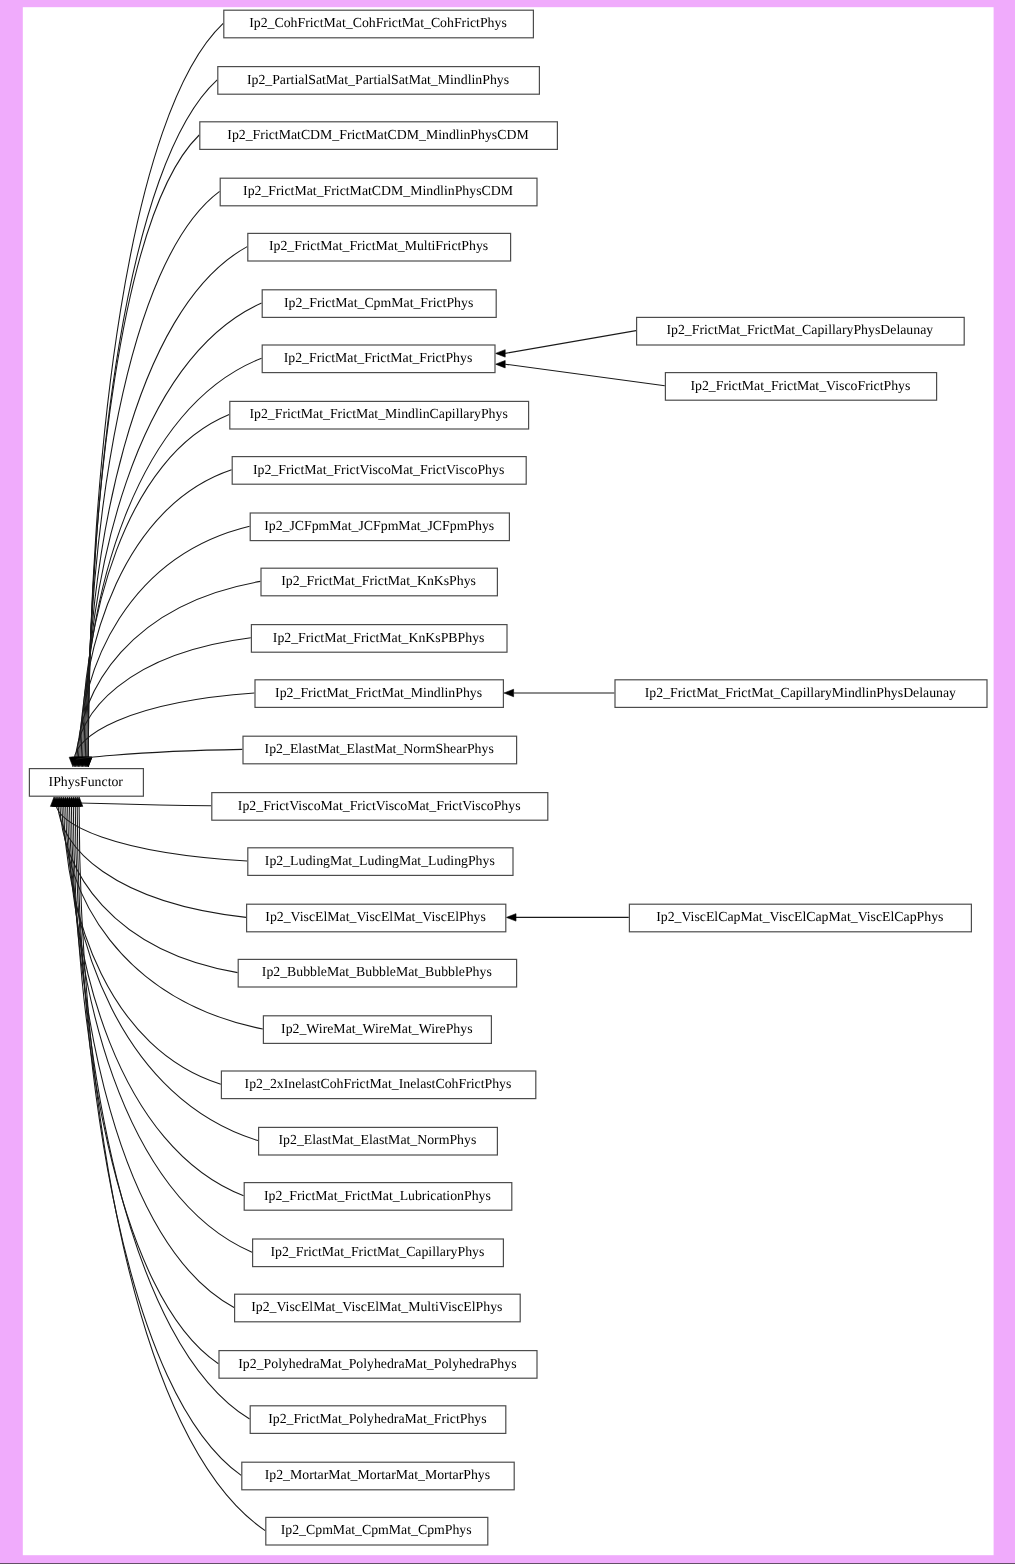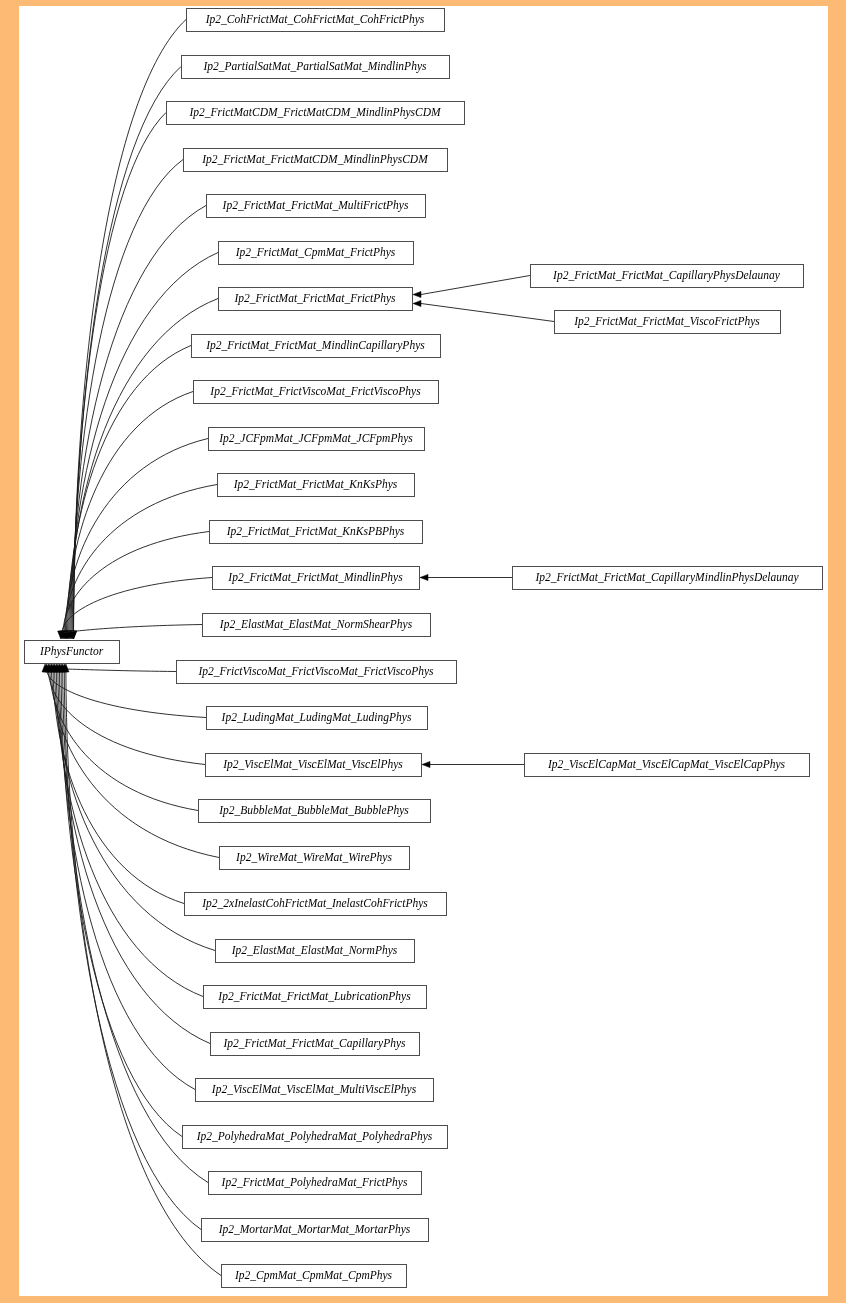--- a/index.html
+++ b/index.html
@@ -4,23 +4,22 @@
 <style>
   html, body {
     margin: 0;
     padding: 0;
     background: #000000;
   }
   #diagram-root {
     position: relative;
     width: 846px;
     height: 1303px;
-    background: #fdba74;
+    background: #f0abfc;
     overflow: hidden;
-    font-style: italic;
   }
   #canvas {
     position: absolute;
     left: 19px;
     top: 6px;
     width: 809px;
     height: 1290px;
     background: #ffffff;
   }
   svg#graph {

